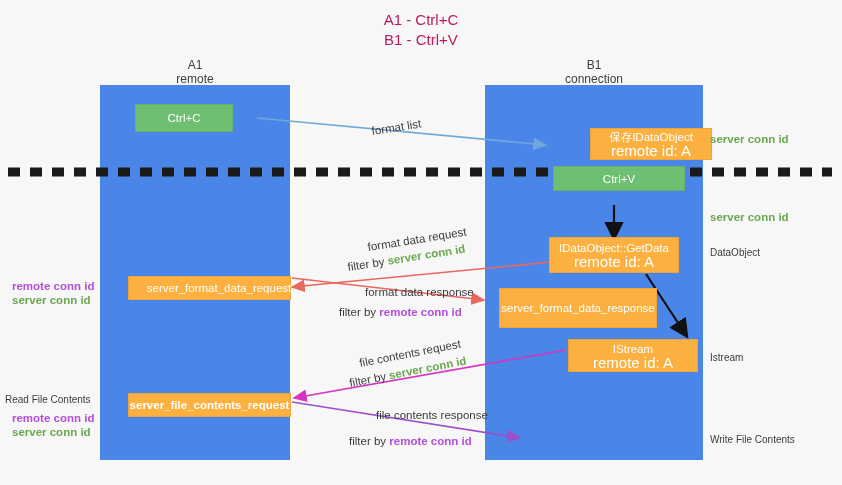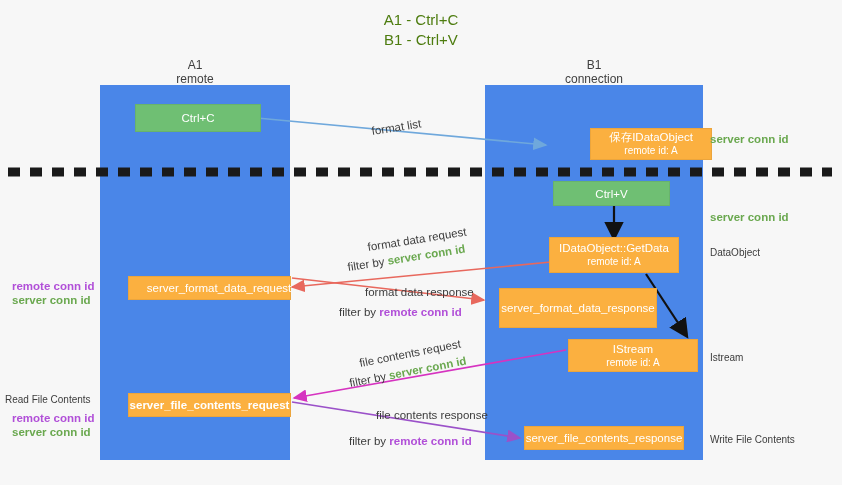--- a/index.html
+++ b/index.html
@@ -9,21 +9,21 @@
     font-family:"Liberation Sans","DejaVu Sans",sans-serif;
     position:relative;overflow:hidden;
     color:#3c3c3c;
   }
   .canvas{position:absolute;inset:0;}
   .abs{position:absolute;}
 
   
   .title{
     left:0;top:10px;width:842px;text-align:center;
-    font-size:15px;line-height:20px;color:#4d7c0f;
+    font-size:15px;line-height:20px;color:#be185d;
   }
 
   
   .lane-head{
     text-align:center;font-size:12px;line-height:14px;color:#404040;
   }
 
   
   .lane{
     background:#4a86e8;
@@ -33,21 +33,21 @@
   .box{
     box-sizing:border-box;
     display:flex;flex-direction:column;
     align-items:center;justify-content:center;
     color:#ffffff;font-size:11.5px;line-height:14px;
     text-align:center;
     border:1px solid rgba(0,0,0,.06);
   }
   .box.green{background:#6fbf73;}
   .box.orange{background:#fbb040;}
-  .box .l2{font-size:10px;}
+  .box .l2{font-size:15px;}
 
   
   .lbl{font-size:11.5px;line-height:15px;color:#3c3c3c;white-space:nowrap;}
   .lbl.green{color:#6aa84f;font-weight:bold;}
   .lbl.purple{color:#b14fd8;font-weight:bold;}
   .lbl.right{font-size:10px;color:#3c3c3c;}
   .lbl.side{font-weight:bold;font-size:11.5px;line-height:14px;}
   .lbl.c-green{color:#6aa84f;}
   .lbl.c-purple{color:#b14fd8;}
   .rot-up{transform:rotate(-9deg);transform-origin:left bottom;}
@@ -108,30 +108,30 @@
 
     <line x1="566" y1="350" x2="294" y2="398" stroke="#d633c0" stroke-width="1.6" marker-end="url(#ah-magenta)"></line>
 
     <line x1="292" y1="402" x2="520" y2="438" stroke="#9b51c9" stroke-width="1.6" marker-end="url(#ah-purple)"></line>
   </svg>
 
   <svg class="overlay">
     <line x1="8" y1="172" x2="832" y2="172" stroke="#1a1a1a" stroke-width="9" stroke-dasharray="12 10" stroke-linecap="butt"></line>
   </svg>
 
-  <div class="abs box green" style="left:135px;top:104px;width:126px;height:28px;">
+  <div class="abs box green" style="left:135px;top:104px;width:98px;height:28px;">
     <span>Ctrl+C</span>
   </div>
 
   <div class="abs box orange" style="left:552px;top:128px;width:122px;height:32px;margin-left:38px;">
     <span>保存IDataObject</span>
     <span class="l2">remote id: A</span>
   </div>
 
-  <div class="abs box green" style="left:553px;top:181px;width:117px;height:25px;">
+  <div class="abs box green" style="left:553px;top:166px;width:132px;height:25px;">
     <span>Ctrl+V</span>
   </div>
 
   <div class="abs box orange" style="left:549px;top:237px;width:130px;height:36px;">
     <span>IDataObject::GetData</span>
     <span class="l2">remote id: A</span>
   </div>
 
   <div class="abs box orange" style="left:568px;top:339px;width:130px;height:33px;">
     <span>IStream</span>
@@ -143,23 +143,20 @@
   </div>
 
   <div class="abs box orange" style="left:499px;top:288px;width:158px;height:40px;">
     <span>server_format_data_response</span>
   </div>
 
   <div class="abs box orange" style="left:128px;top:393px;width:163px;height:24px;font-weight:bold;">
     <span>server_file_contents_request</span>
   </div>
 
-  <div class="abs box orange" style="left:524px;top:426px;width:160px;height:24px;">
-    <span>server_file_contents_response</span>
-  </div>
 
   <div class="abs lbl rot-up" style="left:373px;top:124px;">format list</div>
 
   <div class="abs lbl rot-up" style="left:369px;top:240px;">format data request</div>
   <div class="abs lbl rot-up" style="left:349px;top:260px;">
     <span>filter by</span>
     <span class="lbl green">server conn id</span>
   </div>
 
   <div class="abs lbl" style="left:365px;top:285px;">format data response</div>

